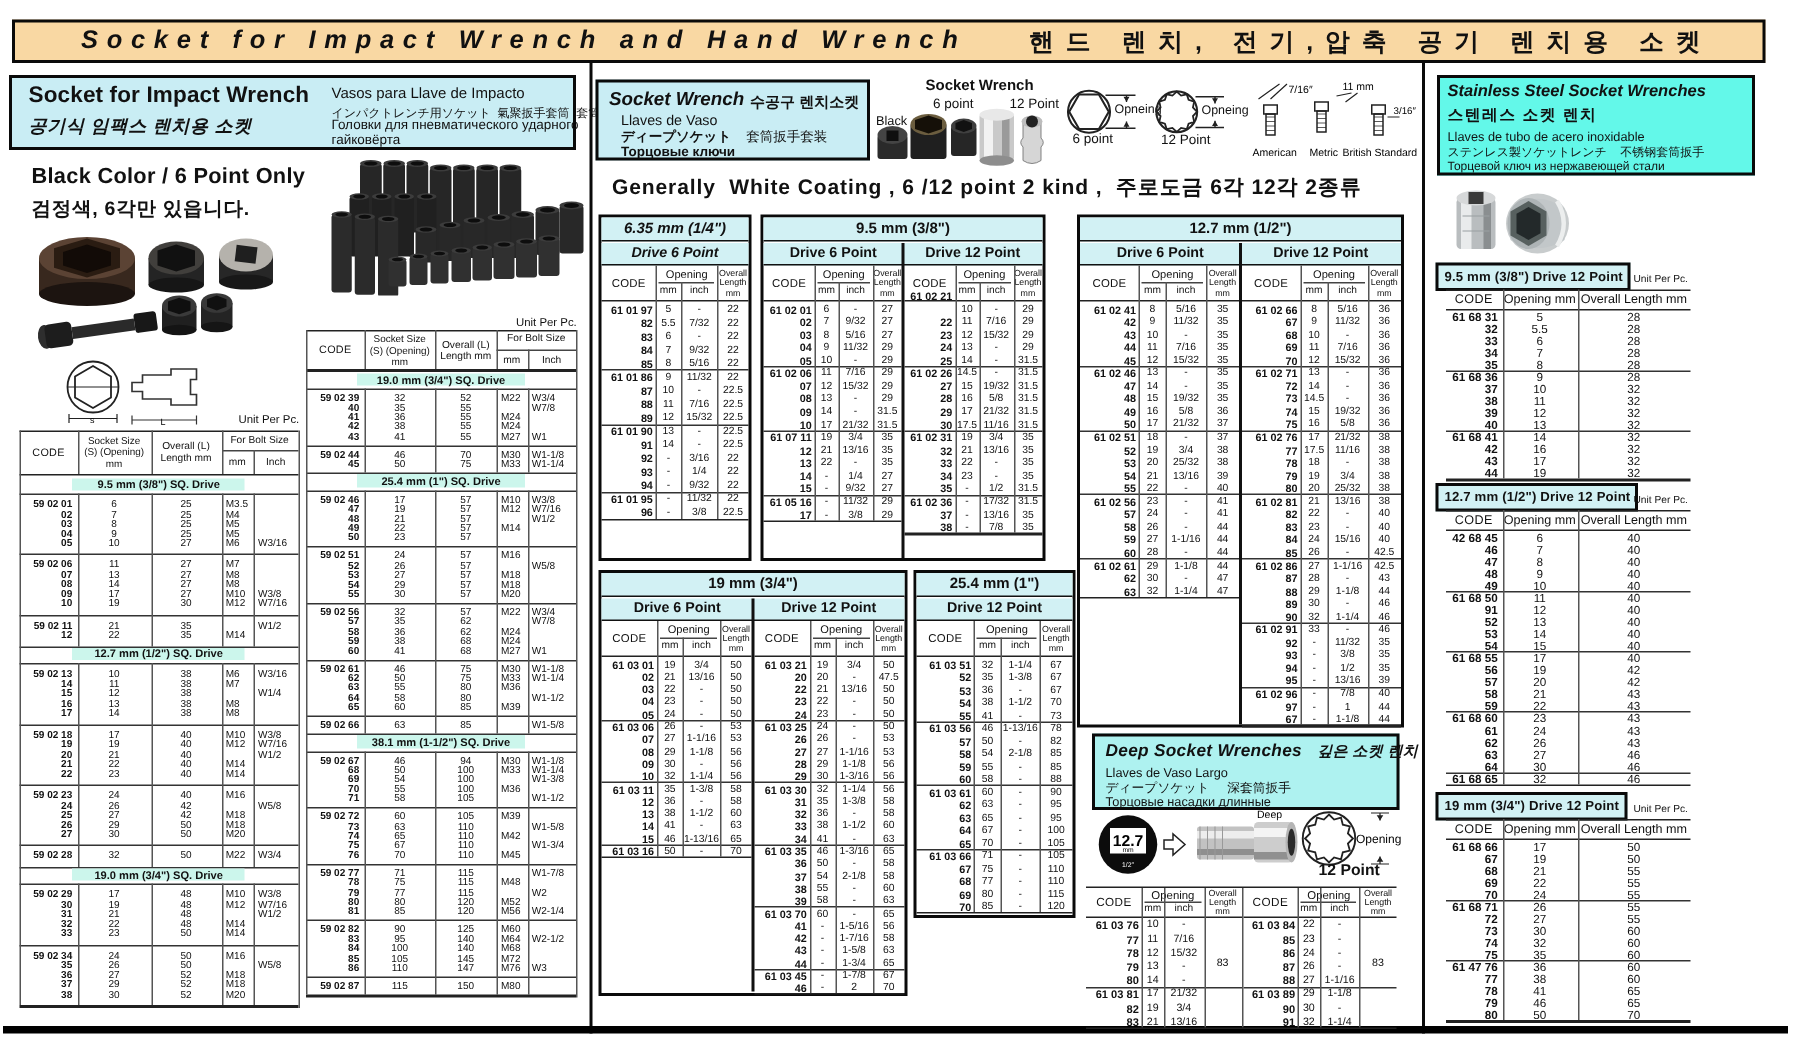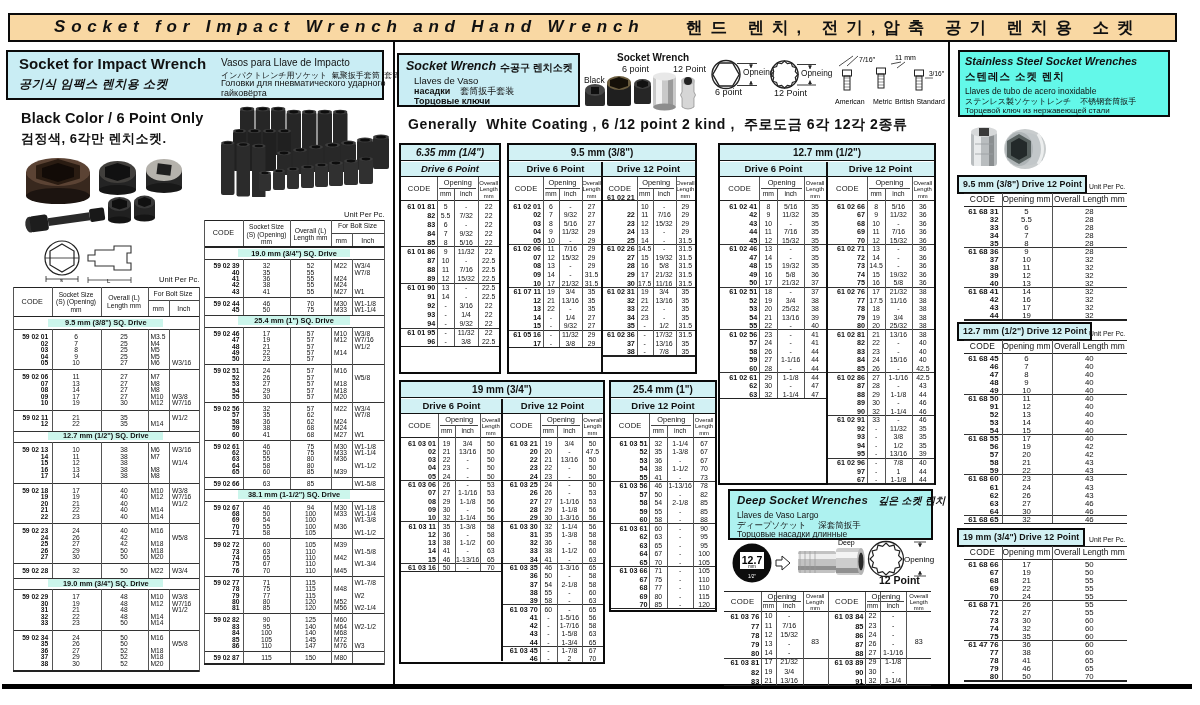--- a/index.html
+++ b/index.html
@@ -22,21 +22,21 @@
 <div class="a" style="left:2px;top:684px;width:1190px;height:4.5px;background:#000;"></div>
 
 <div class="a" style="left:6px;top:50px;width:374px;height:46px;background:#c9edf4;border:2.5px solid #0a0a0a;"></div>
 <div class="a b" style="left:19px;top:55px;font-size:15px;letter-spacing:0.1px;">Socket for Impact Wrench</div>
 <div class="a bi" style="left:19px;top:76px;font-size:12px;letter-spacing:0.5px;">공기식 임팩스 렌치용 소켓</div>
 <div class="a" style="left:221px;top:57px;font-size:10px;">Vasos para Llave de Impacto</div>
 <div class="a" style="left:221px;top:70px;font-size:8px;">インパクトレンチ用ソケット&nbsp;&nbsp;氣聚扳手套筒&nbsp;&nbsp;套筒头子</div>
 <div class="a" style="left:221px;top:79px;font-size:9px;line-height:9.5px;">Головки для пневматического ударного<br>гайковёрта</div>
 
 <div class="a b" style="left:21px;top:110px;font-size:14.5px;letter-spacing:0.2px;">Black Color / 6 Point Only</div>
-<div class="a b" style="left:21px;top:130px;font-size:13px;letter-spacing:0.5px;">검정색, 6각만 렌치소켓.</div>
+<div class="a b" style="left:21px;top:130px;font-size:13px;letter-spacing:0.5px;">검정색, 6각만 있읍니다.</div>
 
 <svg class="a" style="left:215px;top:95px;" width="175" height="102" viewBox="0 0 175 102">
     <g>
       <rect x="25.0" y="14.0" width="14.5" height="46.0" rx="2" fill="#262626"></rect>
       <ellipse cx="32.2" cy="14.0" rx="7.2" ry="2.3" fill="#3c3c3c"></ellipse>
       <ellipse cx="32.2" cy="14.0" rx="4.5" ry="1.4" fill="#0d0d0d"></ellipse>
     </g>
     <g>
       <rect x="40.5" y="14.0" width="14.5" height="46.0" rx="2" fill="#262626"></rect>
       <ellipse cx="47.8" cy="14.0" rx="7.2" ry="2.3" fill="#3c3c3c"></ellipse>
@@ -768,21 +768,21 @@
 <div class="a" style="left:351.50px;top:500.60px;width:1.00px;height:162.40px;background:#555;"></div>
 <div class="a" style="left:204.00px;top:663.00px;width:180.00px;height:1.60px;background:#222;"></div>
 <div class="a" style="left:204.00px;top:219.70px;width:1.00px;height:443.30px;background:#555;"></div>
 <div class="a" style="left:384.00px;top:219.70px;width:1.00px;height:444.90px;background:#555;"></div>
 </div>
 
 <div class="a" style="left:397px;top:53px;width:179px;height:50px;background:#c9edf4;border:2px solid #0a0a0a;"></div>
 <div class="a bi" style="left:406px;top:58.5px;font-size:12.5px;">Socket Wrench</div>
 <div class="a b" style="left:500px;top:61px;font-size:10px;">수공구 렌치소켓</div>
 <div class="a" style="left:414px;top:75px;font-size:9.5px;">Llaves de Vaso</div>
-<div class="a" style="left:414px;top:84.5px;font-size:9px;"><b>насадки</b>&nbsp;&nbsp;&nbsp;&nbsp;套筒扳手套装</div>
+<div class="a" style="left:414px;top:84.5px;font-size:9px;"><b>ディープソケット</b>&nbsp;&nbsp;&nbsp;&nbsp;套筒扳手套装</div>
 <div class="a" style="left:414px;top:95.5px;font-size:9px;"><b>Торцовые ключи</b></div>
 
 <div class="row" style="left:617.00px;top:53.00px;font-size:10.00px;line-height:10.50px;font-weight:700;">Socket Wrench</div>
 <div class="row" style="left:622.00px;top:65.00px;font-size:9.00px;line-height:9.45px;">6 point</div>
 <div class="row" style="left:673.00px;top:64.50px;font-size:9.00px;line-height:9.45px;">12 Point</div>
 <div class="row" style="left:584.00px;top:76.00px;font-size:8.50px;line-height:8.93px;">Black</div>
 
 <svg class="a" style="left:582px;top:72px;" width="130" height="40" viewBox="0 0 130 40">
     <g>
       <rect x="3" y="18" width="20" height="16" rx="2" fill="#2a2a2a"></rect>
@@ -867,21 +867,21 @@
 <div class="row" style="left:399.00px;top:147.50px;font-size:10.00px;line-height:10.50px;font-weight:700;font-style:italic;width:102.00px;text-align:center;">6.35 mm (1/4")</div>
 <div class="a" style="left:401px;top:161.6px;width:98px;height:14px;background:#d2f1f4;border-bottom:1.6px solid #111;"></div>
 <div class="row" style="left:401.00px;top:164.10px;font-size:9.50px;line-height:9.97px;font-weight:700;font-style:italic;width:98.00px;text-align:center;">Drive 6 Point</div>
 <div class="row" style="left:401.00px;top:184.70px;font-size:7.60px;line-height:7.98px;width:36.26px;text-align:center;letter-spacing:0.2px;">CODE</div>
 <div class="row" style="left:437.26px;top:178.70px;font-size:7.40px;line-height:7.77px;width:41.16px;text-align:center;">Opening</div>
 <div class="a" style="left:439.26px;top:188.20px;width:37.16px;height:0.80px;background:#444;"></div>
 <div class="row" style="left:437.26px;top:190.20px;font-size:6.80px;line-height:7.14px;width:16.66px;text-align:center;">mm</div>
 <div class="row" style="left:453.92px;top:190.20px;font-size:6.80px;line-height:7.14px;width:24.50px;text-align:center;">inch</div>
 <div class="row" style="left:478.42px;top:180.20px;font-size:5.90px;line-height:6.30px;width:20.58px;text-align:center;">Overall<br>Length<br>mm</div>
 <div class="a" style="left:401.00px;top:200.00px;width:98.00px;height:1.20px;background:#222;"></div>
-<div class="row" style="left:401.00px;top:202.50px;font-size:7.20px;line-height:7.56px;font-weight:700;width:34.26px;text-align:right;">61 01 81</div>
+<div class="row" style="left:401.00px;top:202.50px;font-size:7.20px;line-height:7.56px;font-weight:700;width:34.26px;text-align:right;">61 01 97</div>
 <div class="row" style="left:437.26px;top:202.50px;font-size:6.90px;line-height:7.25px;width:16.66px;text-align:center;">5</div>
 <div class="row" style="left:453.92px;top:202.50px;font-size:6.90px;line-height:7.25px;width:24.50px;text-align:center;">-</div>
 <div class="row" style="left:478.42px;top:202.50px;font-size:6.90px;line-height:7.25px;width:20.58px;text-align:center;">22</div>
 <div class="row" style="left:401.00px;top:211.55px;font-size:7.20px;line-height:7.56px;font-weight:700;width:34.26px;text-align:right;">82</div>
 <div class="row" style="left:437.26px;top:211.55px;font-size:6.90px;line-height:7.25px;width:16.66px;text-align:center;">5.5</div>
 <div class="row" style="left:453.92px;top:211.55px;font-size:6.90px;line-height:7.25px;width:24.50px;text-align:center;">7/32</div>
 <div class="row" style="left:478.42px;top:211.55px;font-size:6.90px;line-height:7.25px;width:20.58px;text-align:center;">22</div>
 <div class="row" style="left:401.00px;top:220.60px;font-size:7.20px;line-height:7.56px;font-weight:700;width:34.26px;text-align:right;">83</div>
 <div class="row" style="left:437.26px;top:220.60px;font-size:6.90px;line-height:7.25px;width:16.66px;text-align:center;">6</div>
 <div class="row" style="left:453.92px;top:220.60px;font-size:6.90px;line-height:7.25px;width:24.50px;text-align:center;">-</div>
@@ -1888,21 +1888,21 @@
 <div class="a" style="left:1001.50px;top:192.50px;width:0.90px;height:126.80px;background:#555;"></div>
 <div class="a" style="left:1051.50px;top:192.50px;width:0.90px;height:126.80px;background:#555;"></div>
 
 <div class="a" style="left:957px;top:322px;padding:2px 3.5px 2.5px 4px;background:#d2f1f4;border:2.2px solid #0a0a0a;font-size:8.8px;font-weight:bold;letter-spacing:0.1px;">12.7 mm (1/2") Drive 12 Point</div>
 <div class="row" style="left:1089.00px;top:330.00px;font-size:6.80px;line-height:7.14px;">Unit Per Pc.</div>
 <div class="a" style="left:963.50px;top:339.50px;width:163.50px;height:1.10px;background:#222;"></div>
 <div class="row" style="left:963.50px;top:342.30px;font-size:8.40px;line-height:8.82px;width:38.00px;text-align:center;letter-spacing:0.3px;">CODE</div>
 <div class="row" style="left:1001.50px;top:342.30px;font-size:8.40px;line-height:8.82px;width:50.00px;text-align:center;">Opening mm</div>
 <div class="row" style="left:1051.50px;top:342.30px;font-size:8.40px;line-height:8.82px;width:75.50px;text-align:center;">Overall Length mm</div>
 <div class="a" style="left:963.50px;top:352.50px;width:163.50px;height:1.10px;background:#222;"></div>
-<div class="row" style="left:963.50px;top:354.70px;font-size:7.80px;line-height:8.19px;font-weight:700;width:35.00px;text-align:right;">61 68 45</div>
+<div class="row" style="left:963.50px;top:354.70px;font-size:7.80px;line-height:8.19px;font-weight:700;width:35.00px;text-align:right;">42 68 45</div>
 <div class="row" style="left:1001.50px;top:354.70px;font-size:7.80px;line-height:8.19px;width:50.00px;text-align:center;">6</div>
 <div class="row" style="left:1051.50px;top:354.70px;font-size:7.80px;line-height:8.19px;width:75.50px;text-align:center;">40</div>
 <div class="row" style="left:963.50px;top:362.75px;font-size:7.80px;line-height:8.19px;font-weight:700;width:35.00px;text-align:right;">46</div>
 <div class="row" style="left:1001.50px;top:362.75px;font-size:7.80px;line-height:8.19px;width:50.00px;text-align:center;">7</div>
 <div class="row" style="left:1051.50px;top:362.75px;font-size:7.80px;line-height:8.19px;width:75.50px;text-align:center;">40</div>
 <div class="row" style="left:963.50px;top:370.80px;font-size:7.80px;line-height:8.19px;font-weight:700;width:35.00px;text-align:right;">47</div>
 <div class="row" style="left:1001.50px;top:370.80px;font-size:7.80px;line-height:8.19px;width:50.00px;text-align:center;">8</div>
 <div class="row" style="left:1051.50px;top:370.80px;font-size:7.80px;line-height:8.19px;width:75.50px;text-align:center;">40</div>
 <div class="row" style="left:963.50px;top:378.85px;font-size:7.80px;line-height:8.19px;font-weight:700;width:35.00px;text-align:right;">48</div>
 <div class="row" style="left:1001.50px;top:378.85px;font-size:7.80px;line-height:8.19px;width:50.00px;text-align:center;">9</div>

